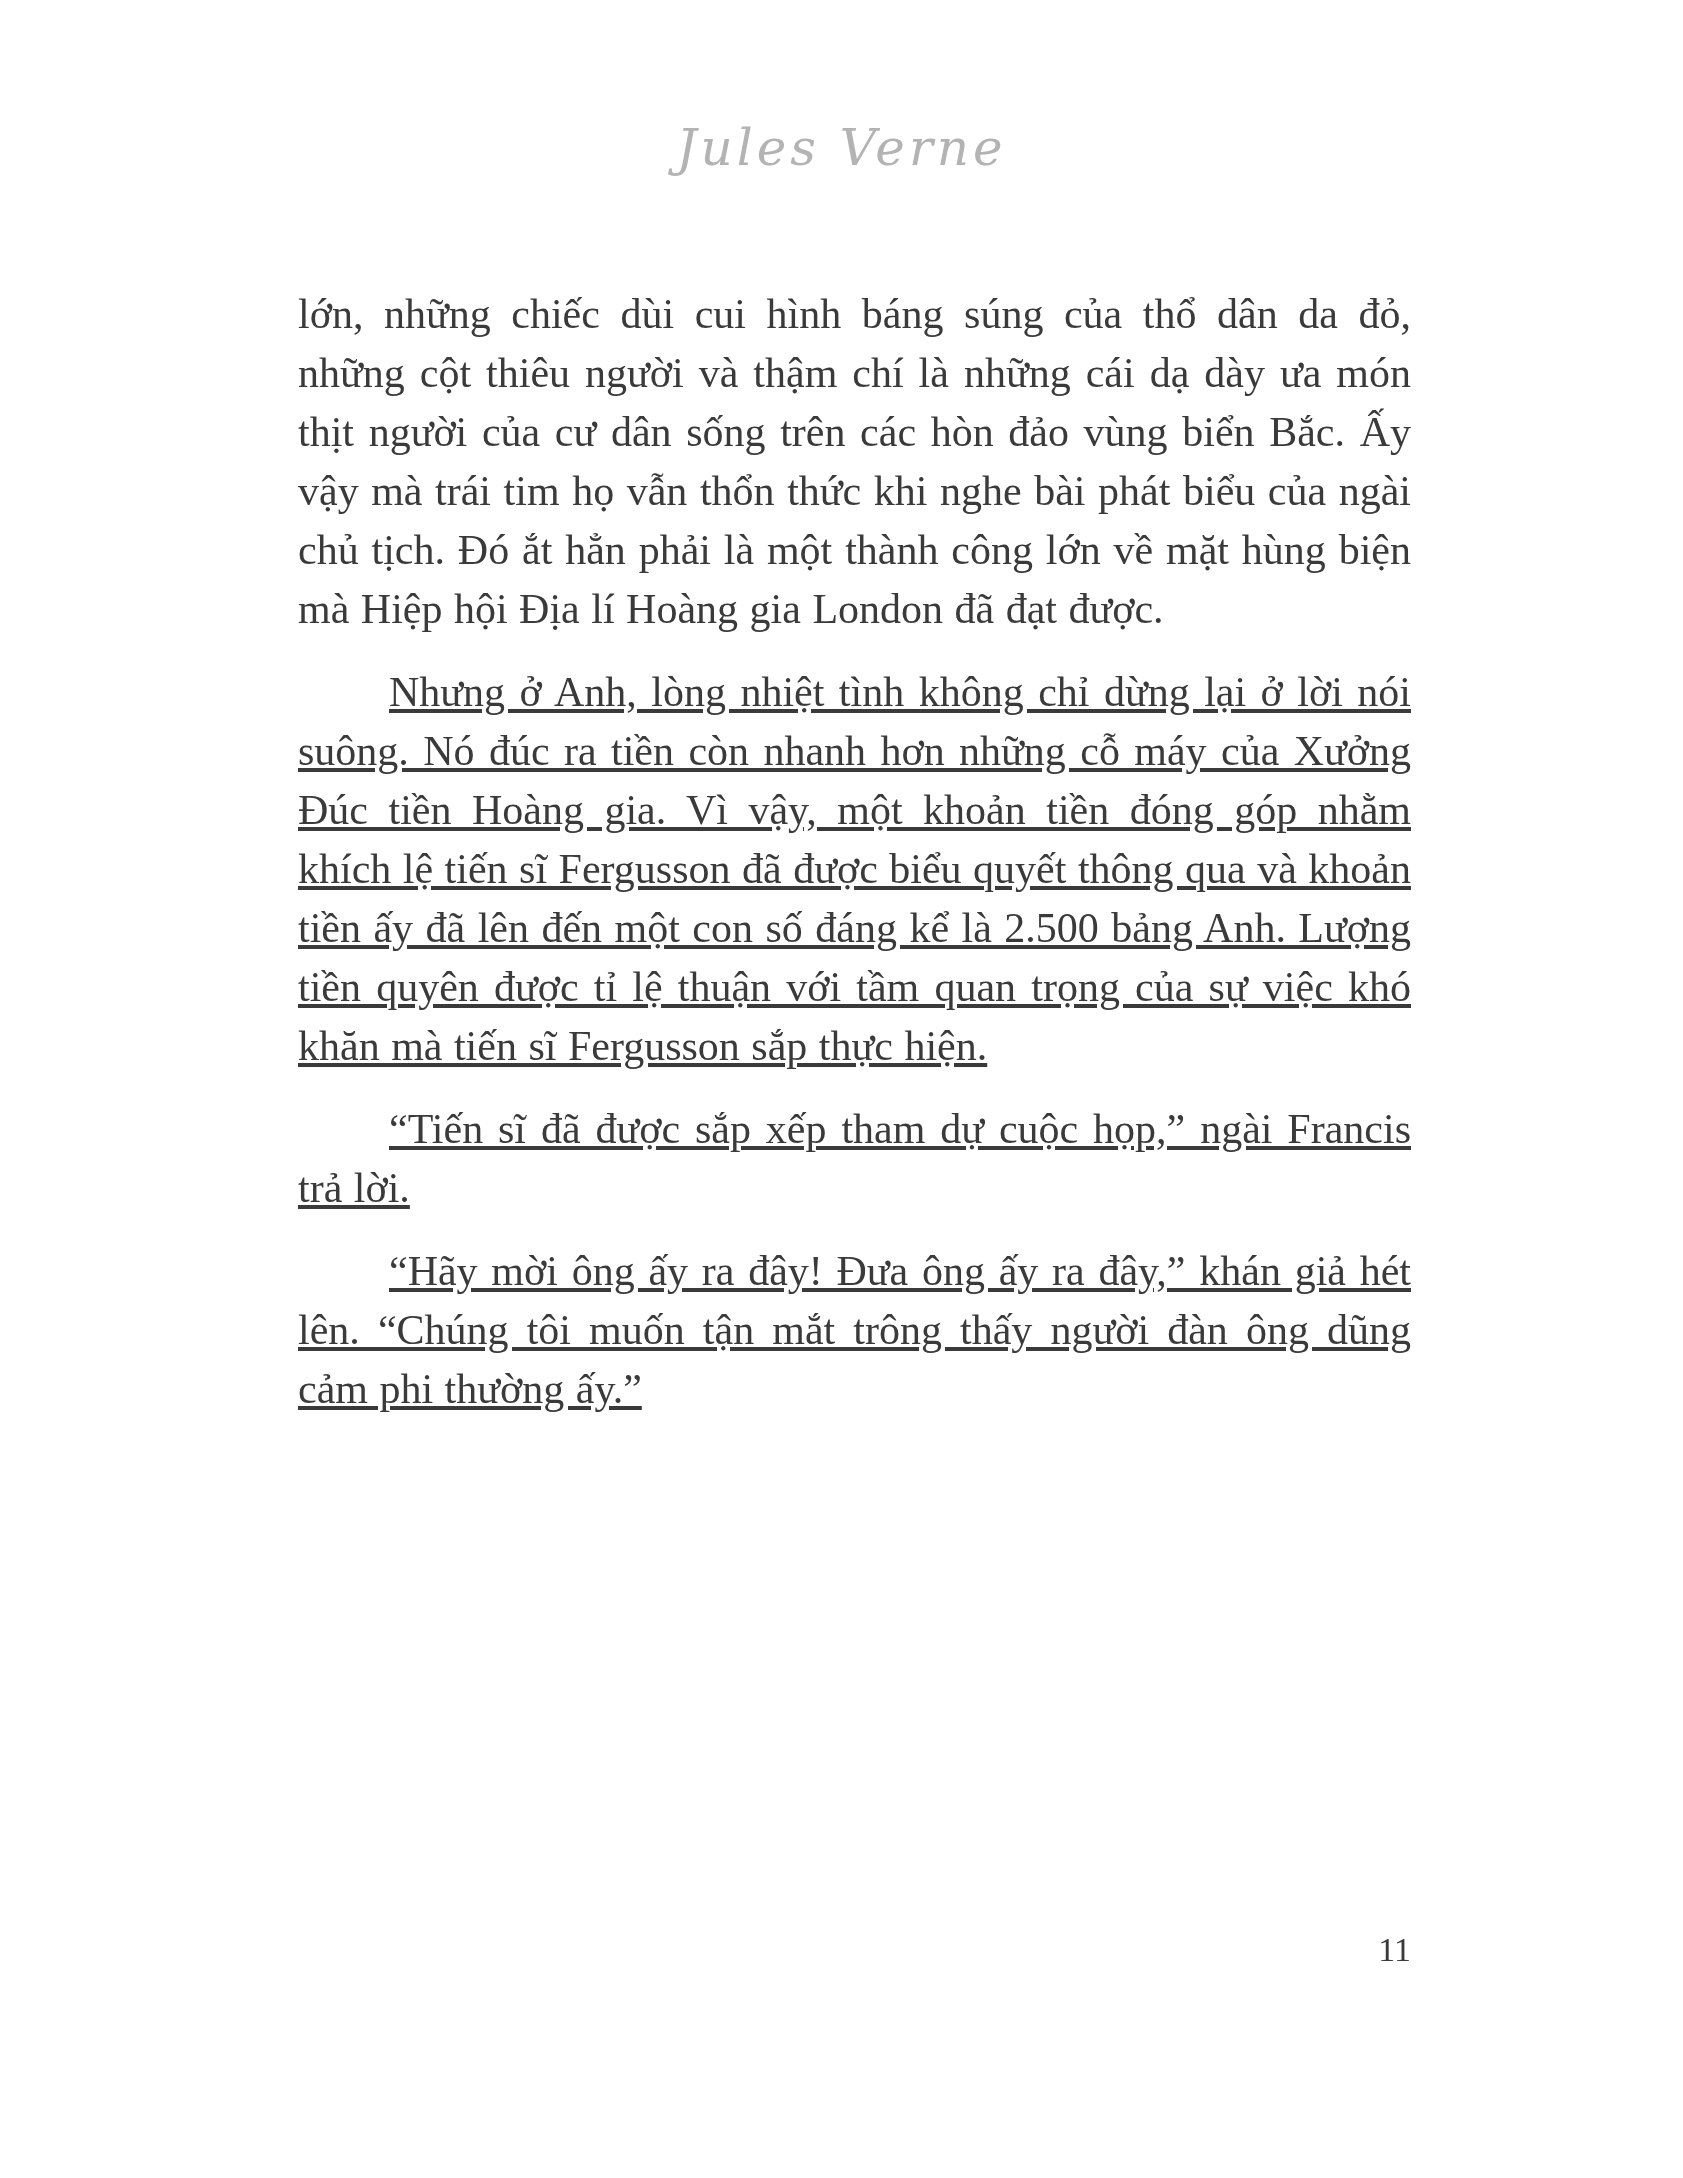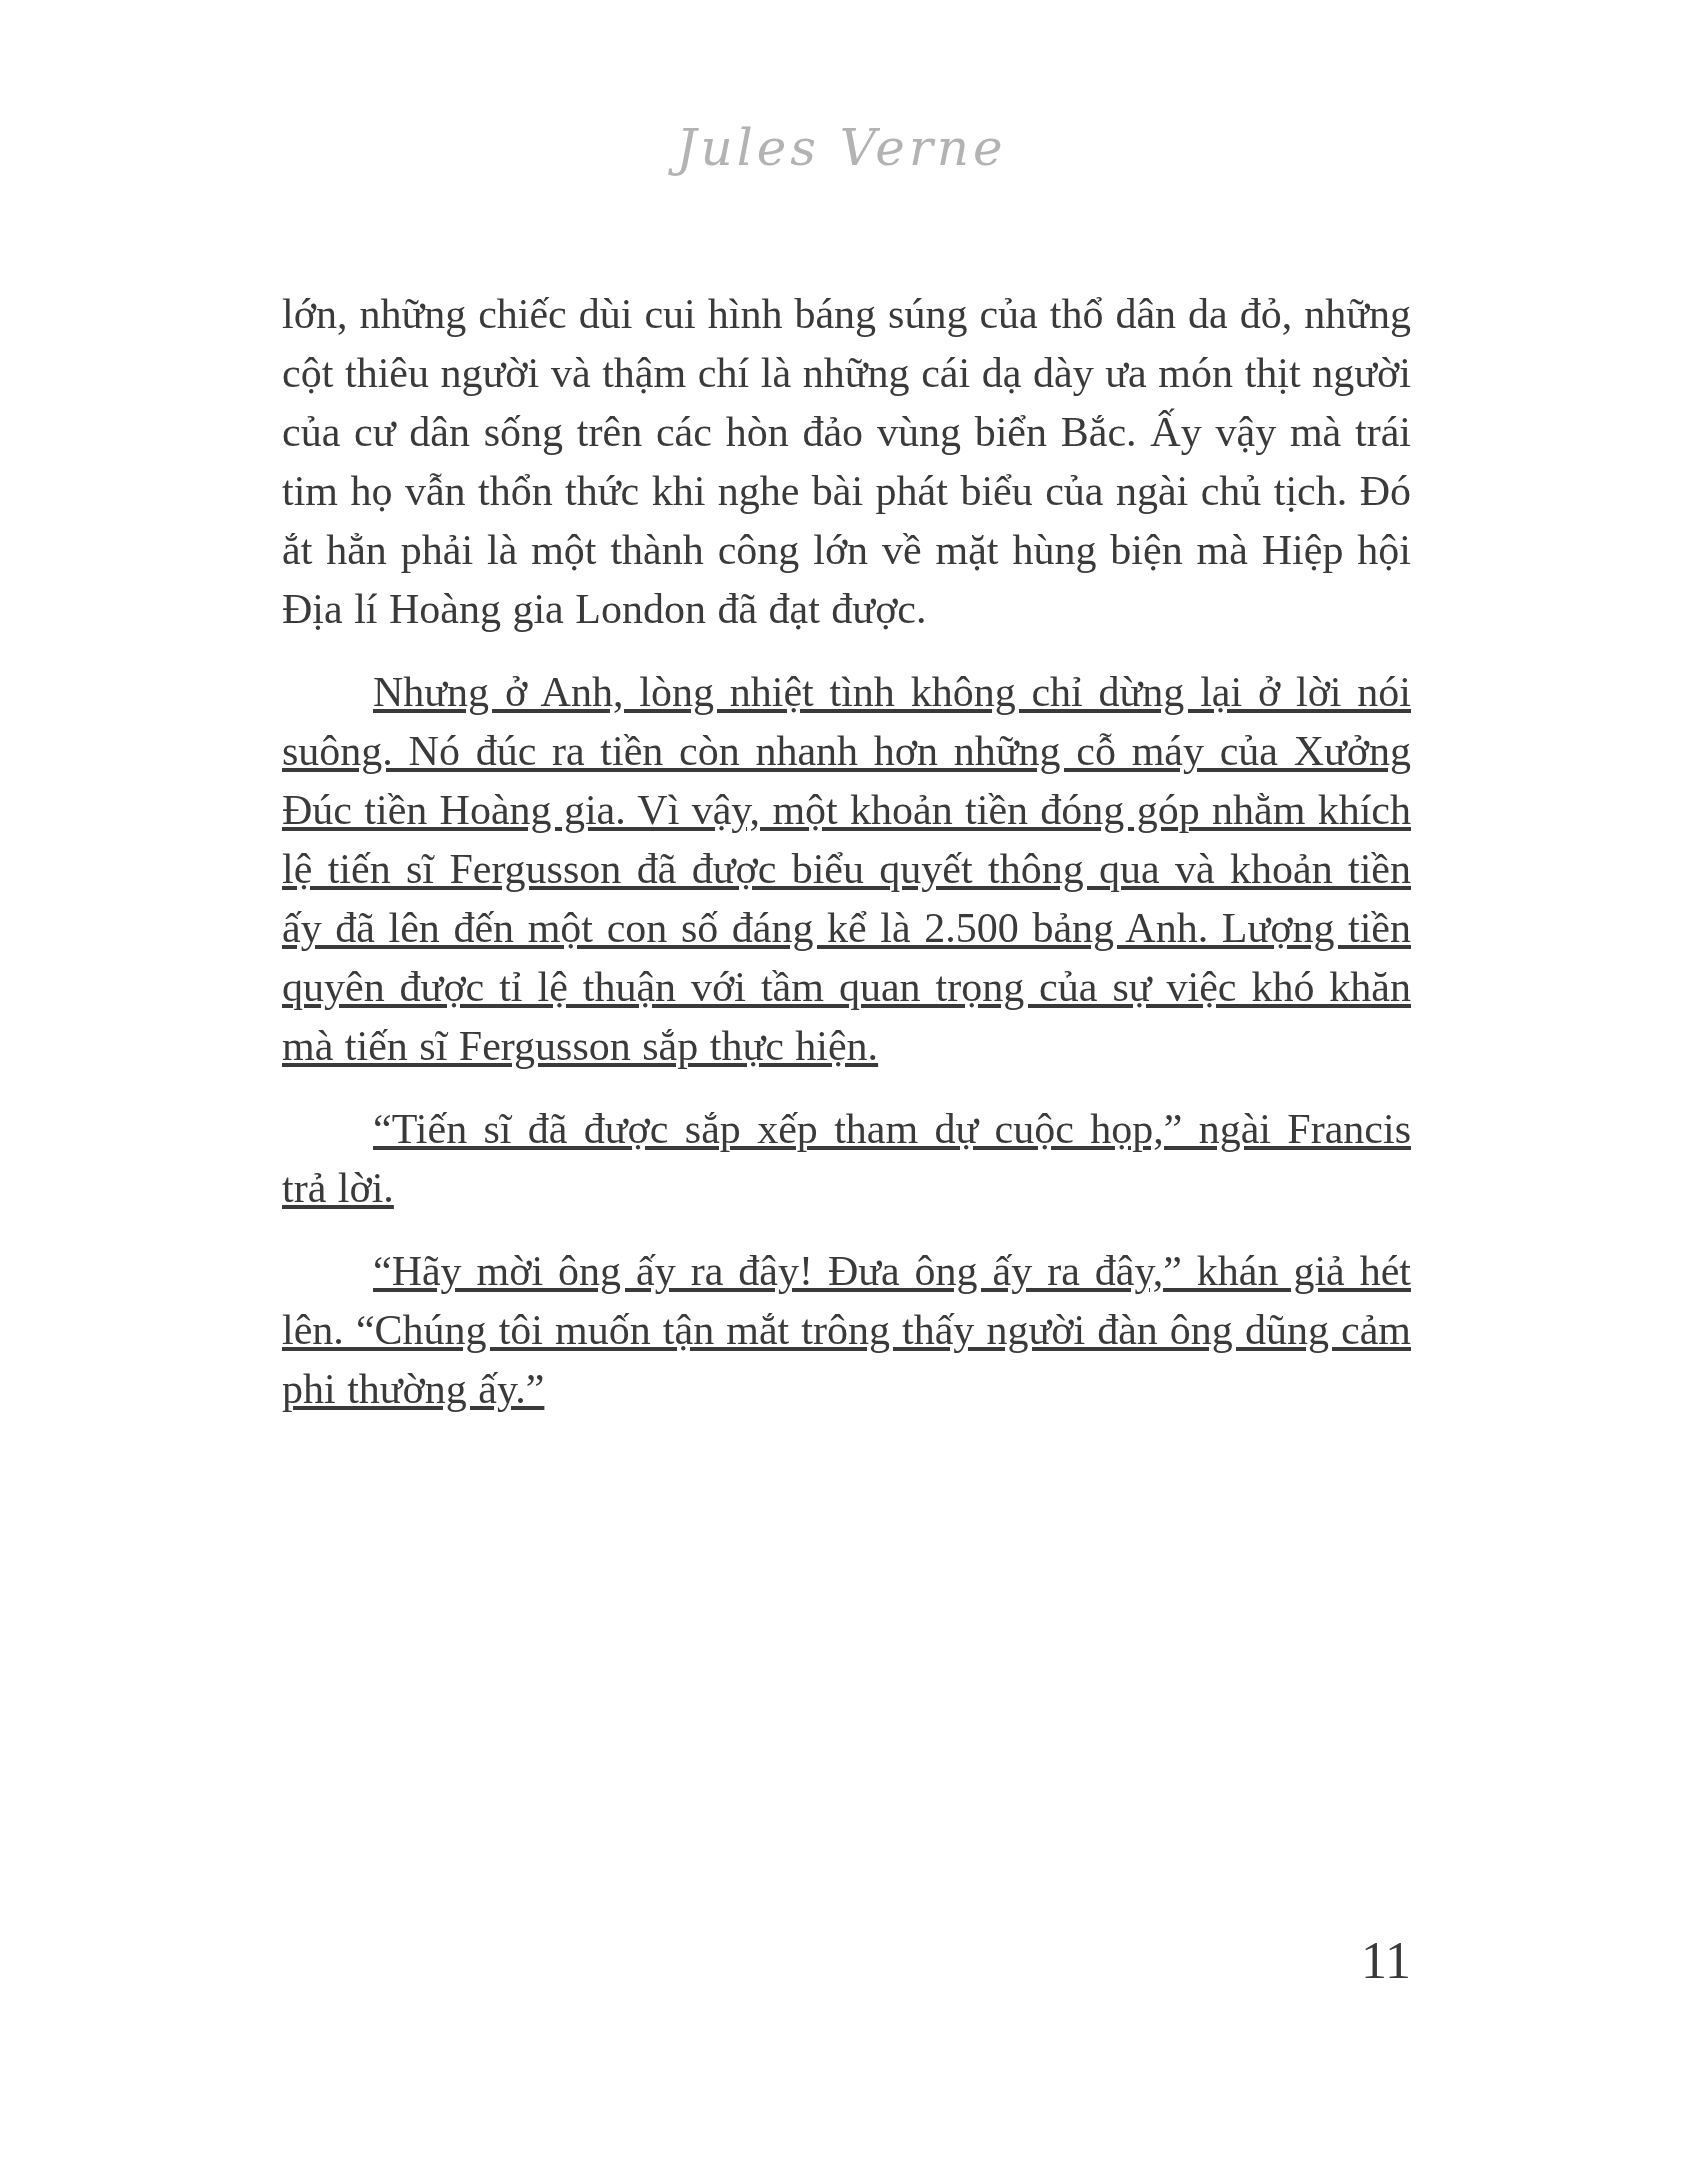--- a/index.html
+++ b/index.html
@@ -36,34 +36,34 @@
   .text-block {
     position: absolute;
     top: 285px;
     left: 282px;
     width: 1129px;
   }
   .para {
     font-size: 42px;
     line-height: 59px;
     text-align: justify;
-    margin: 0 0 24px 0;
+    margin: 0 0 24px 16px;
     word-spacing: 1px;
   }
   .para.indent {
     text-indent: 91px;
     text-decoration: underline;
   }
   .page-number {
     position: absolute;
     top: 1931px;
     left: 282px;
     width: 1129px;
     text-align: right;
-    font-size: 52px;
+    font-size: 34px;
     color: #3a3a3a;
   }
 </style>
 </head>
 <body>
 
 <div class="page">
 
   <div class="author-header">Jules Verne</div>
 

